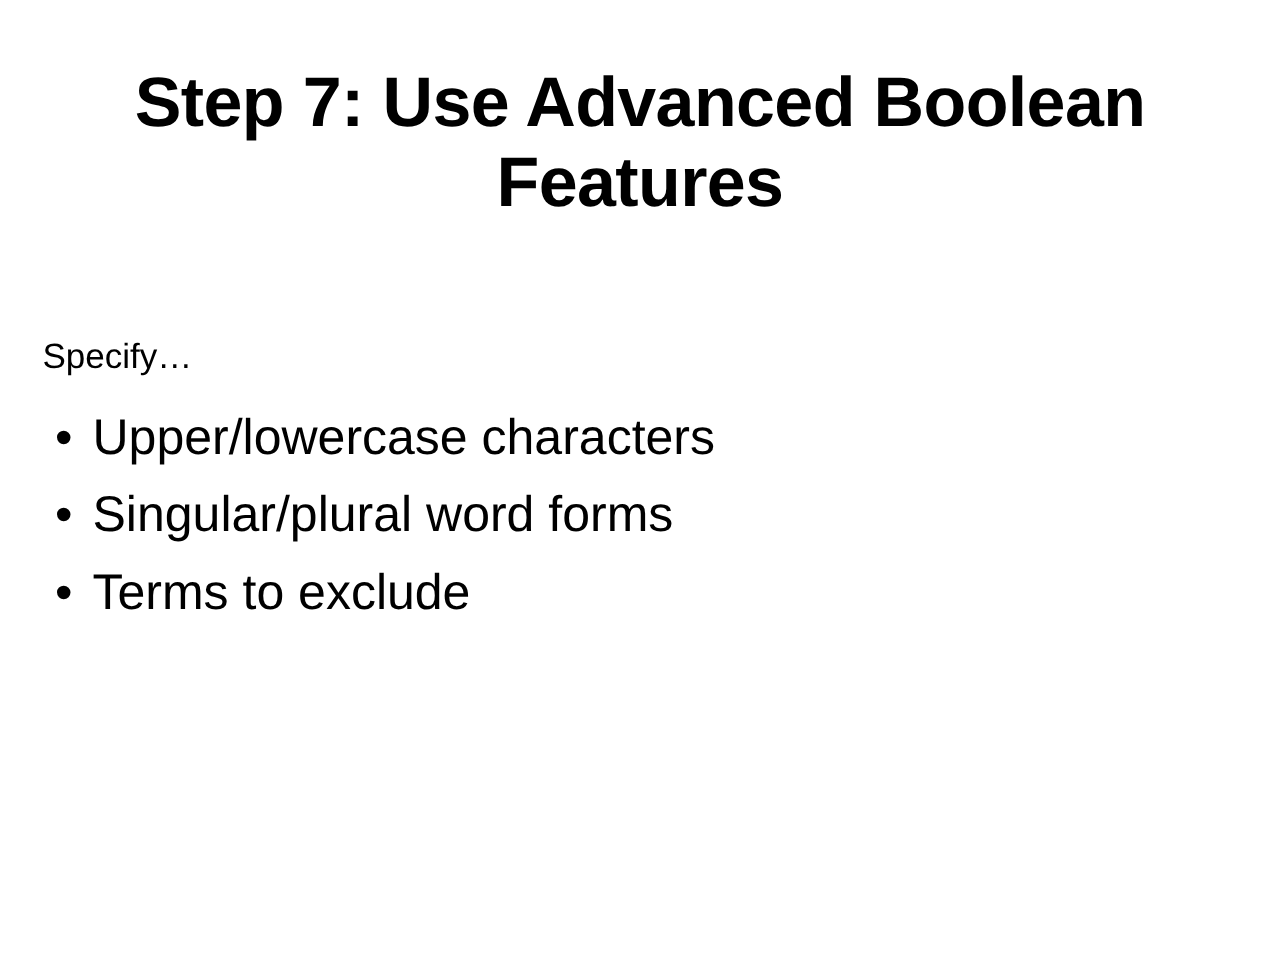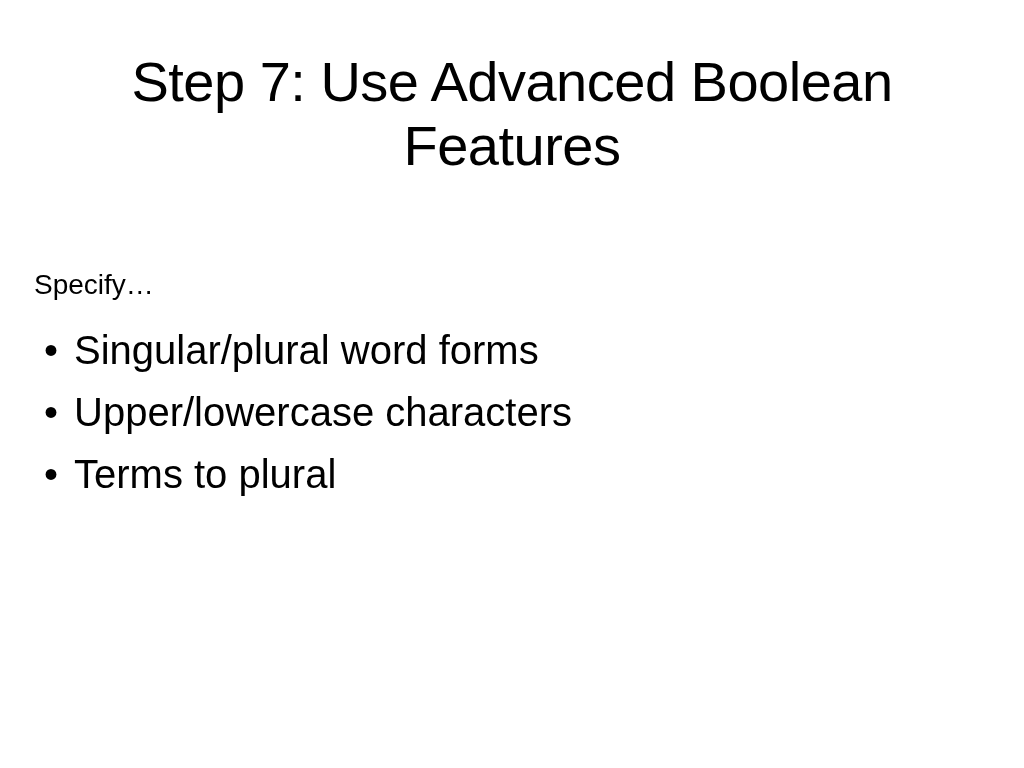--- a/index.html
+++ b/index.html
@@ -15,21 +15,21 @@
       color: #000000;
       overflow: hidden;
     }
     .slide {
       width: 100%;
       height: 100%;
       padding: 50px 30px 30px 30px;
     }
     .title {
       font-size: 56px;
-      font-weight: 400;
+      font-weight: 700;
       text-align: center;
       line-height: 1.15;
       margin-bottom: 90px;
       letter-spacing: -0.5px;
     }
     .intro {
       font-size: 28px;
       font-weight: 400;
       margin-bottom: 18px;
       padding-left: 4px;
@@ -53,17 +53,17 @@
       font-size: 40px;
     }
   </style>
 </head>
 <body>
 
 <div class="slide">
   <h1 class="title">Step 7: Use Advanced Boolean Features</h1>
   <p class="intro">Specify…</p>
   <ul class="bullet-list">
+    <li class="bullet-item">Upper/lowercase characters</li>
     <li class="bullet-item">Singular/plural word forms</li>
-    <li class="bullet-item">Upper/lowercase characters</li>
-    <li class="bullet-item">Terms to plural</li>
+    <li class="bullet-item">Terms to exclude</li>
   </ul>
 </div>
 
 </body></html>

